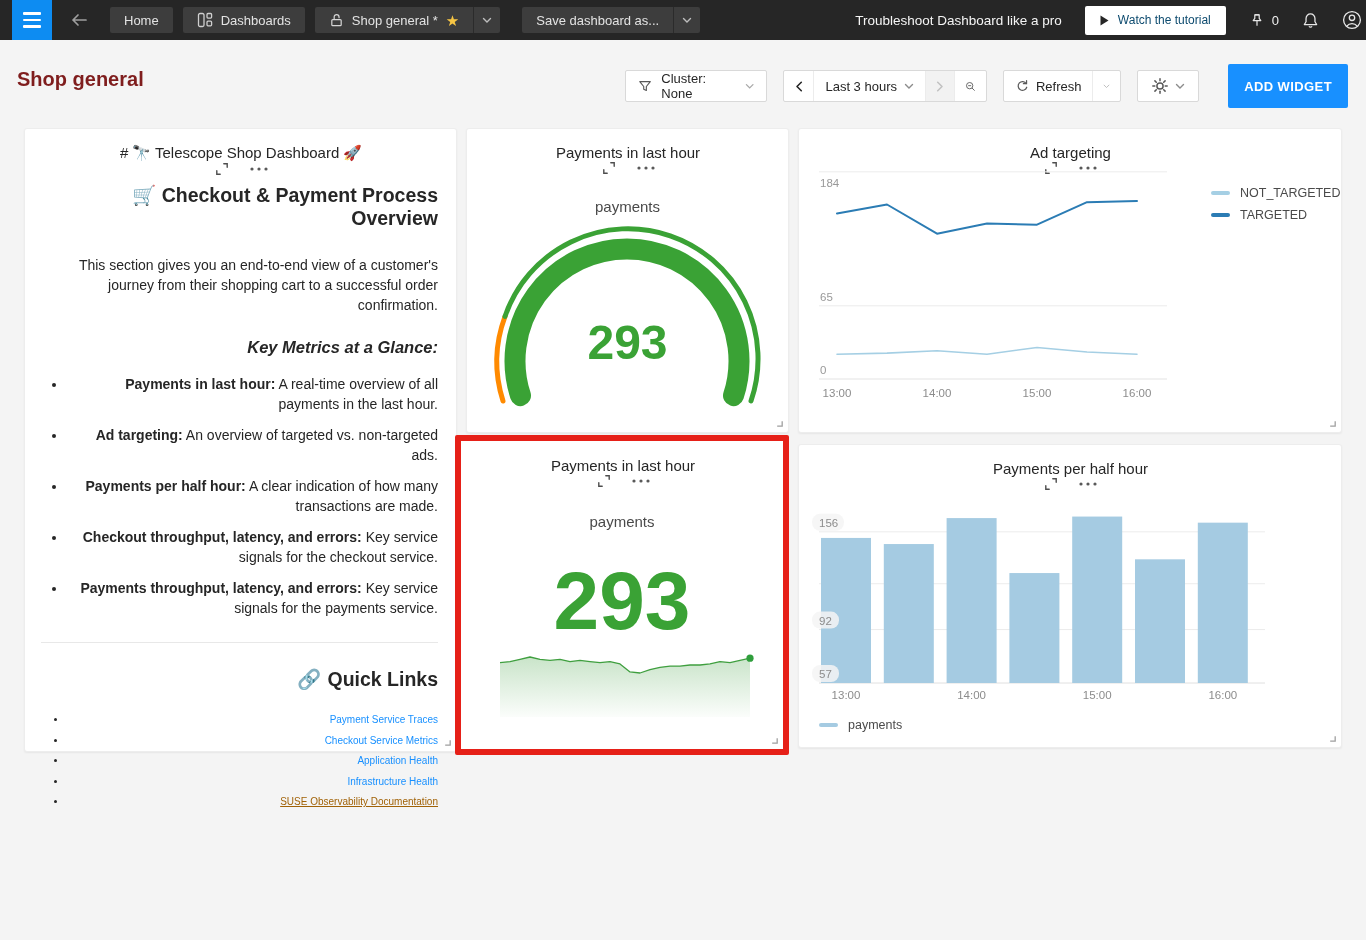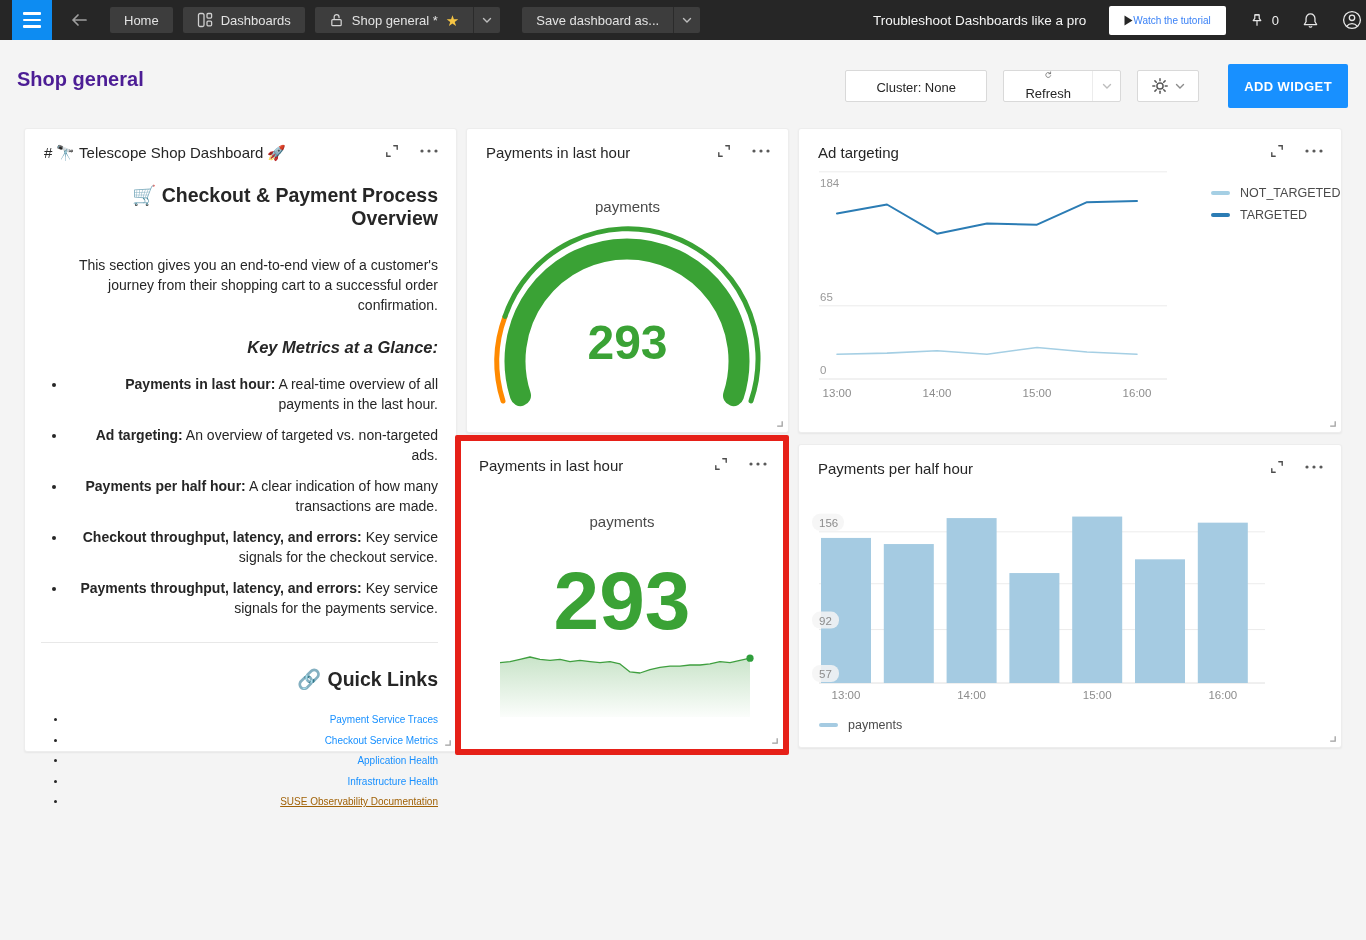--- a/index.html
+++ b/index.html
@@ -12,39 +12,39 @@
     justify-content:center;align-items:center;gap:4px;cursor:pointer;flex:0 0 auto;}
   .burger span{display:block;width:18px;height:2.6px;background:#fff;border-radius:1px;}
   .nav-back{width:22px;height:22px;margin-left:16px;display:flex;align-items:center;justify-content:center;cursor:pointer;}
   .navgroup{display:flex;border-radius:2px;overflow:hidden;flex:0 0 auto;}
   .navtab{height:26px;background:#3d3d3d;color:#e3e3e3;font-size:13px;display:flex;
     align-items:center;gap:8px;padding:0 14px;cursor:pointer;white-space:nowrap;}
   .navtab.chev{padding:0 8px;border-left:1px solid #2b2b2b;}
   .star{color:#f6c544;font-size:15px;line-height:15px;}
   .nav-right{margin-left:auto;display:flex;align-items:center;gap:23px;padding-right:16px;}
   .promo{color:#f5f5f5;font-size:13.5px;white-space:nowrap;}
-  .watch-btn{background:#fff;color:#3b82f6;height:29px;border-radius:2px;display:flex;
-    align-items:center;padding:0 15px;font-size:10px;cursor:pointer;white-space:nowrap;}
+  .watch-btn{background:#fff;color:#0c4a6e;height:29px;border-radius:2px;display:flex;
+    gap:9px;align-items:center;padding:0 15px;font-size:12px;cursor:pointer;white-space:nowrap;}
   .pin-wrap{display:flex;align-items:center;gap:7px;color:#f0f0f0;font-size:13px;cursor:pointer;}
   .icon-btn{display:flex;align-items:center;cursor:pointer;}
   
-  .page-title{position:absolute;left:17px;top:68px;font-size:20px;font-weight:700;color:#4c1d95;}
+  .page-title{position:absolute;left:17px;top:68px;font-size:20px;font-weight:700;color:#7f1d1d;}
   .toolbar{position:absolute;top:64px;right:18px;display:flex;gap:16px;align-items:center;}
   .btn,.btn-group{background:#fff;border:1px solid #d9d9d9;border-radius:2px;height:32px;
     box-sizing:border-box;display:flex;align-items:center;font-size:13px;color:#262626;}
-  .seg{height:100%;display:flex;align-items:center;justify-content:center;cursor:pointer;gap:7px;padding:0 10px;box-sizing:border-box;flex-direction:column;}
+  .seg{height:100%;display:flex;align-items:center;justify-content:center;cursor:pointer;gap:7px;padding:0 10px;box-sizing:border-box;}
   .seg + .seg{border-left:1px solid #ececec;}
   .seg.disabled{background:#f2f2f2;cursor:default;}
   .add-widget{background:#1890ff;border:none;color:#fff;height:32px;padding:6px 16px;border-radius:2px;
     font-size:13px;font-weight:600;letter-spacing:.4px;display:flex;align-items:center;cursor:pointer;margin-left:13px;}
   .chev-dim{opacity:.75}
   
   .card{position:absolute;background:#fff;border-radius:3px;border:1px solid #ededed;
     box-shadow:0 1px 2px rgba(0,0,0,.06);box-sizing:border-box;}
-  .card-head{position:absolute;top:15px;left:19px;right:18px;display:flex;align-items:flex-start;}
+  .card-head{position:absolute;top:15px;left:19px;right:18px;display:flex;align-items:center;flex-direction:column;}
   .w-title{font-size:15px;color:#262626;flex:1;}
   .head-ic{display:flex;align-items:center;gap:21px;}
   .resize{position:absolute;right:4px;bottom:4px;cursor:nwse-resize;}
   
   .md-body{position:absolute;left:16px;right:18px;top:44px;color:#262626;text-align:right;}
   .md-h1{font-size:19.5px;font-weight:700;margin:11px 0 0 0;}
   .md-p{font-size:14px;line-height:20px;margin:25px 0 0 0;}
   .md-h2{font-size:16.5px;font-weight:700;margin:23px 0 0 0;font-style:italic;}
   ul.metrics{margin:17px 0 0 0;padding-left:26px;}
   ul.metrics li{font-size:14px;line-height:20px;margin-bottom:11px;}
@@ -125,21 +125,21 @@
     <div class="navtab">
       <span>Save dashboard as...</span>
     </div>
     <div class="navtab chev">
       <svg width="10" height="7" viewBox="0 0 10 7">
         <path d="M1.5,1.5 L5,5 L8.5,1.5" fill="none" stroke="#bdbdbd" stroke-width="1.4" stroke-linecap="round"></path>
       </svg>
     </div>
   </div>
   <div class="nav-right">
-    <span class="promo">Troubleshoot Dashboards like a pro</span>
+    <span class="promo">Troubleshoot Dashboard like a pro</span>
     <div class="watch-btn">
       <svg width="9" height="11" viewBox="0 0 9 11">
         <polygon points="0.5,0.5 0.5,10.5 8.5,5.5" fill="#262626"></polygon>
       </svg>
       <span>Watch the tutorial</span>
     </div>
     <div class="pin-wrap">
       <svg width="16" height="16" viewBox="0 0 16 16">
         <g fill="none" stroke="#e8e8e8" stroke-width="1.2" stroke-linejoin="round">
           <path d="M4.2,8.6 h7.6 l-1.6,-2.2 v-3.6 h-4.4 v3.6 z"></path>
@@ -172,20 +172,47 @@
 <div class="page-title">Shop general</div>
 <div class="toolbar">
   <div class="btn" style="width:142px">
     <div class="seg" style="flex:1;justify-content:flex-start;padding:0 12px;gap:9px">
       <svg width="15" height="15" viewBox="0 0 16 16">
         <path d="M2,2.5 H14 L9.5,8 V12.5 L6.5,11 V8 Z" fill="none" stroke="#595959" stroke-width="1.3" stroke-linejoin="round"></path>
       </svg>
       <span>Cluster: None</span>
       <svg class="chev-dim" style="margin-left:auto" width="10" height="7" viewBox="0 0 10 7">
         <path d="M1.5,1.5 L5,5 L8.5,1.5" fill="none" stroke="#8c8c8c" stroke-width="1.4" stroke-linecap="round"></path>
+      </svg>
+    </div>
+  </div>
+  <div class="btn-group">
+    <div class="seg" style="width:29px">
+      <svg width="8" height="11" viewBox="0 0 8 11">
+        <path d="M6.3,1.3 L2,5.5 L6.3,9.7" fill="none" stroke="#262626" stroke-width="1.6" stroke-linecap="round" stroke-linejoin="round"></path>
+      </svg>
+    </div>
+    <div class="seg" style="width:112px">
+      <span>Last 3 hours</span>
+      <svg width="10" height="7" viewBox="0 0 10 7">
+        <path d="M1.5,1.5 L5,5 L8.5,1.5" fill="none" stroke="#8c8c8c" stroke-width="1.4" stroke-linecap="round"></path>
+      </svg>
+    </div>
+    <div class="seg disabled" style="width:29px">
+      <svg width="8" height="11" viewBox="0 0 8 11">
+        <path d="M1.7,1.3 L6,5.5 L1.7,9.7" fill="none" stroke="#c2c2c2" stroke-width="1.6" stroke-linecap="round" stroke-linejoin="round"></path>
+      </svg>
+    </div>
+    <div class="seg" style="width:32px">
+      <svg width="15" height="15" viewBox="0 0 16 16">
+        <g fill="none" stroke="#595959" stroke-width="1.3">
+          <circle cx="6.8" cy="6.8" r="4.6"></circle>
+          <line x1="10.2" y1="10.2" x2="14" y2="14"></line>
+          <line x1="4.6" y1="6.8" x2="9" y2="6.8"></line>
+        </g>
       </svg>
     </div>
   </div>
   <div class="btn-group">
     <div class="seg" style="width:88px">
       <svg width="14" height="14" viewBox="0 0 16 16">
         <g fill="none" stroke="#595959" stroke-width="1.4" stroke-linecap="round">
           <path d="M12.8,5.2 A5,5 0 1 0 13.4,9.4"></path>
           <path d="M13.2,1.8 V5.4 H9.6"></path>
         </g>

